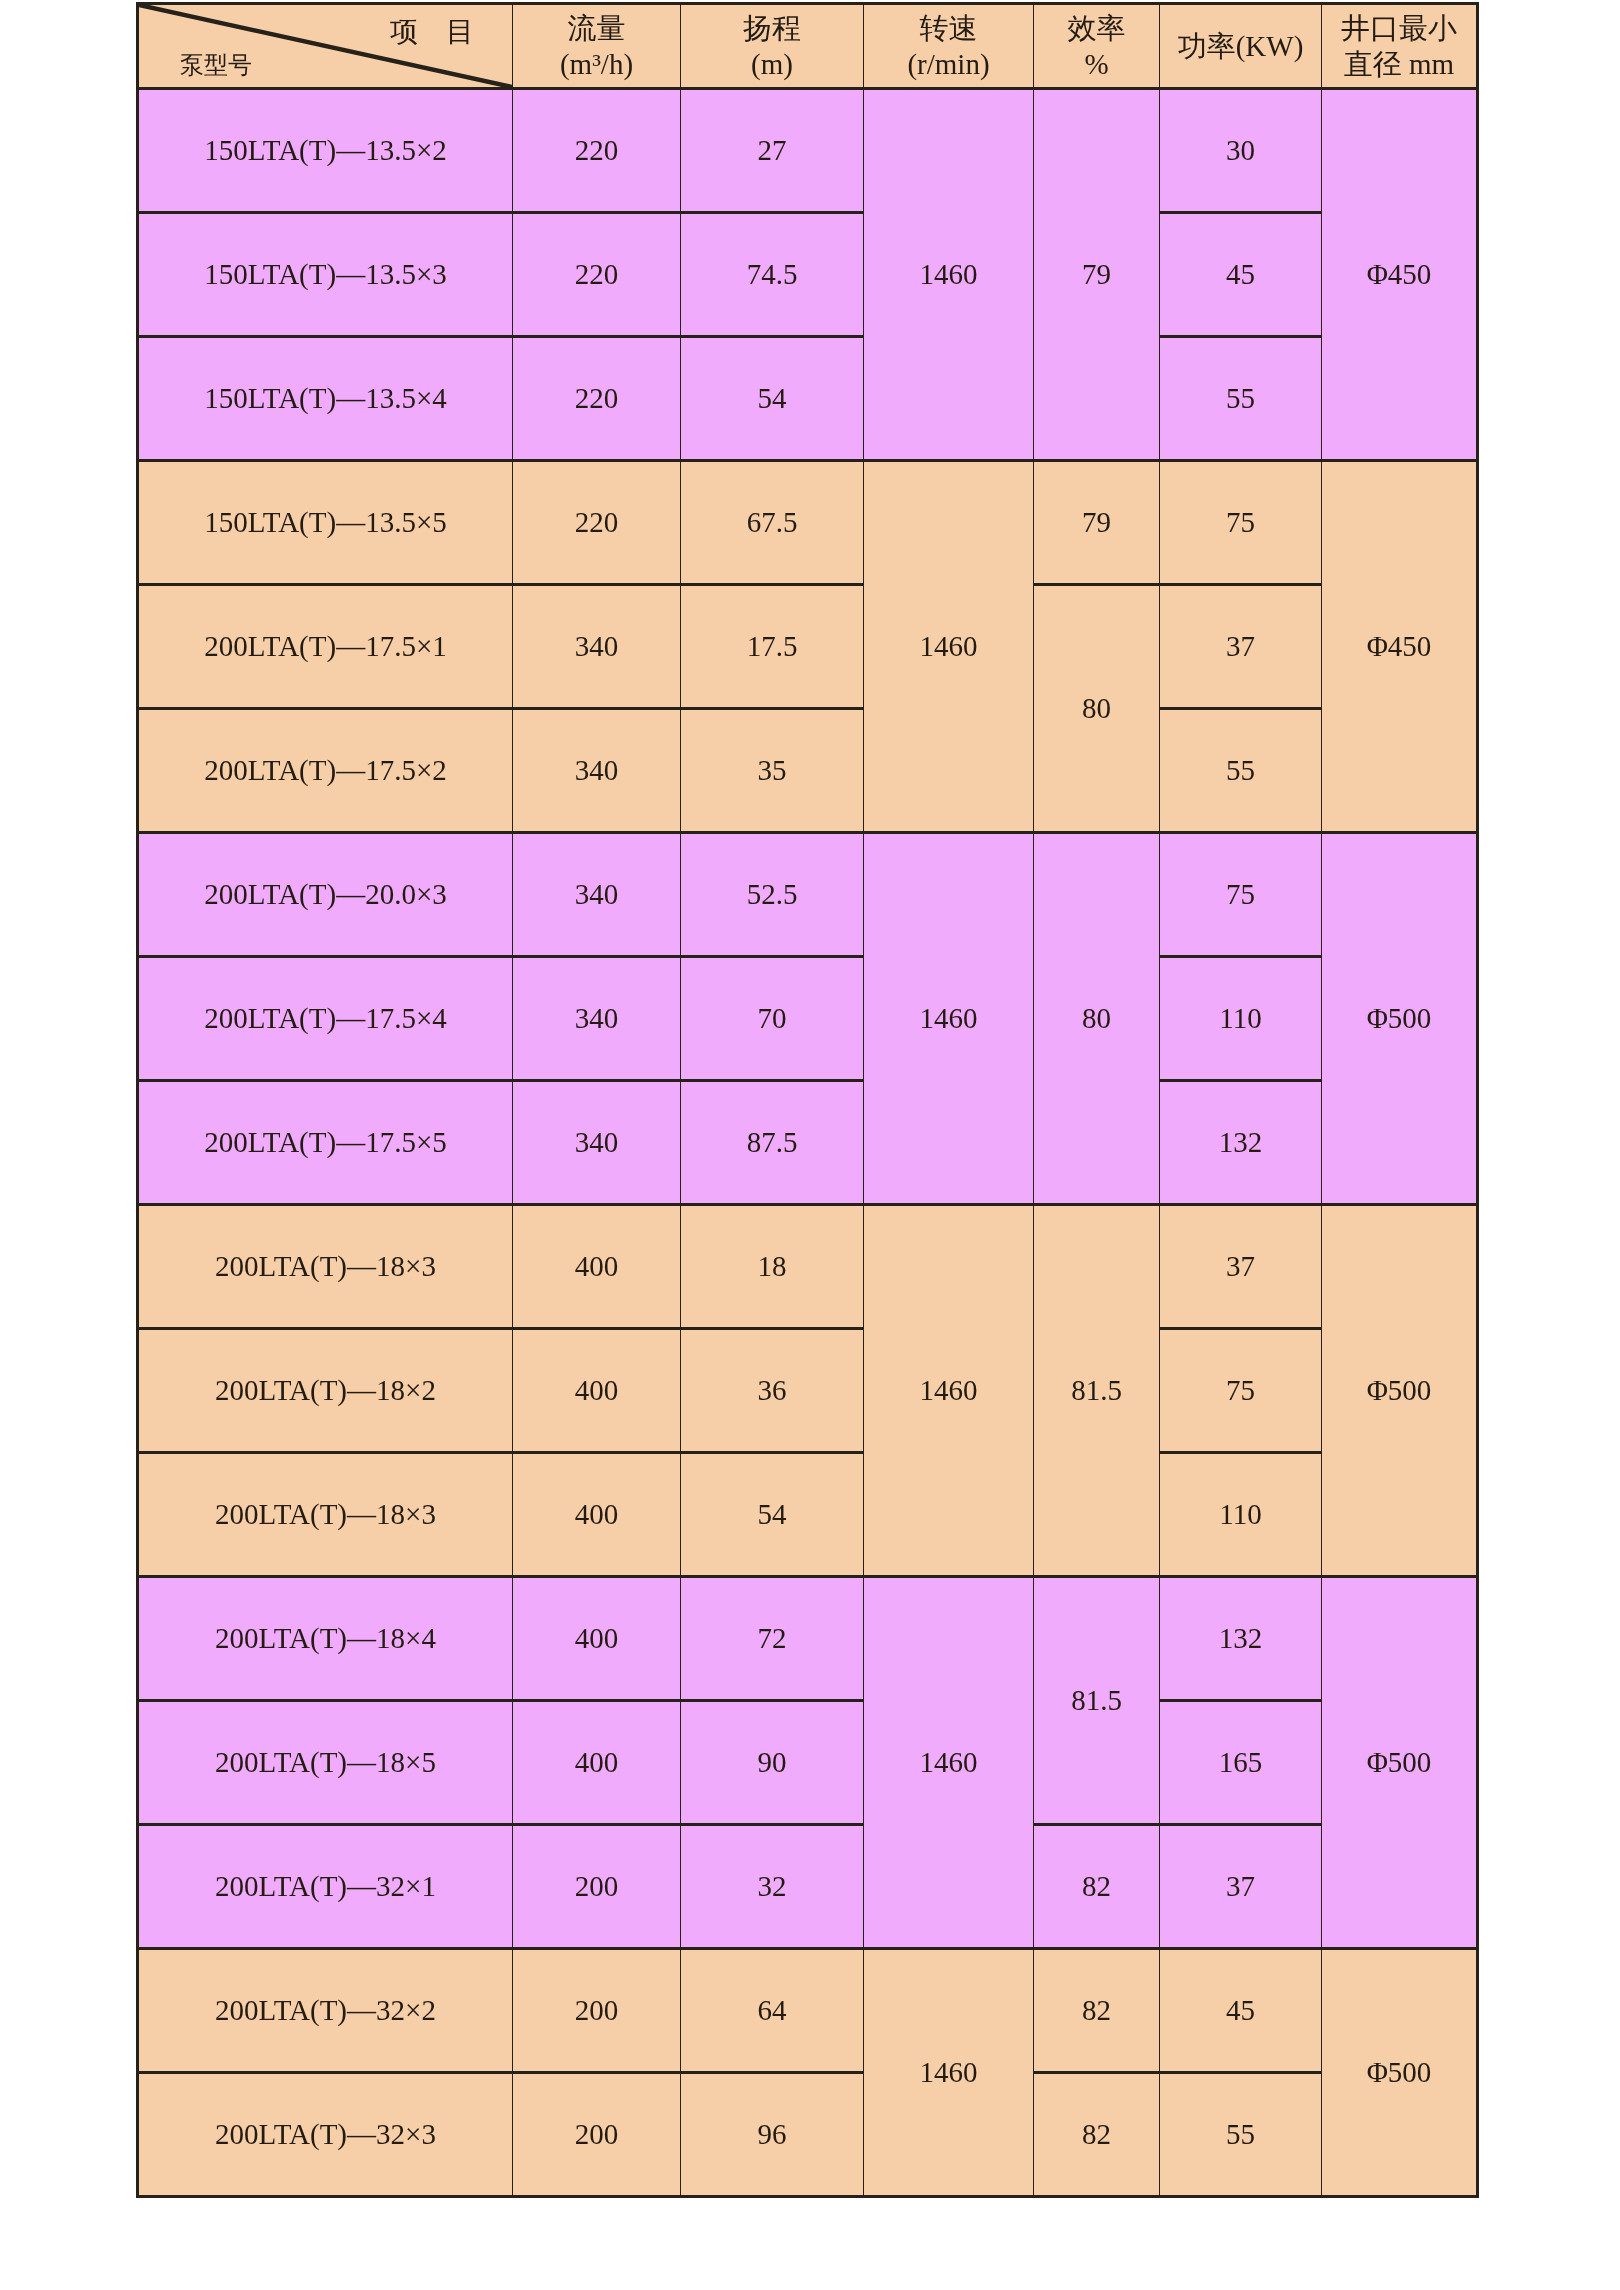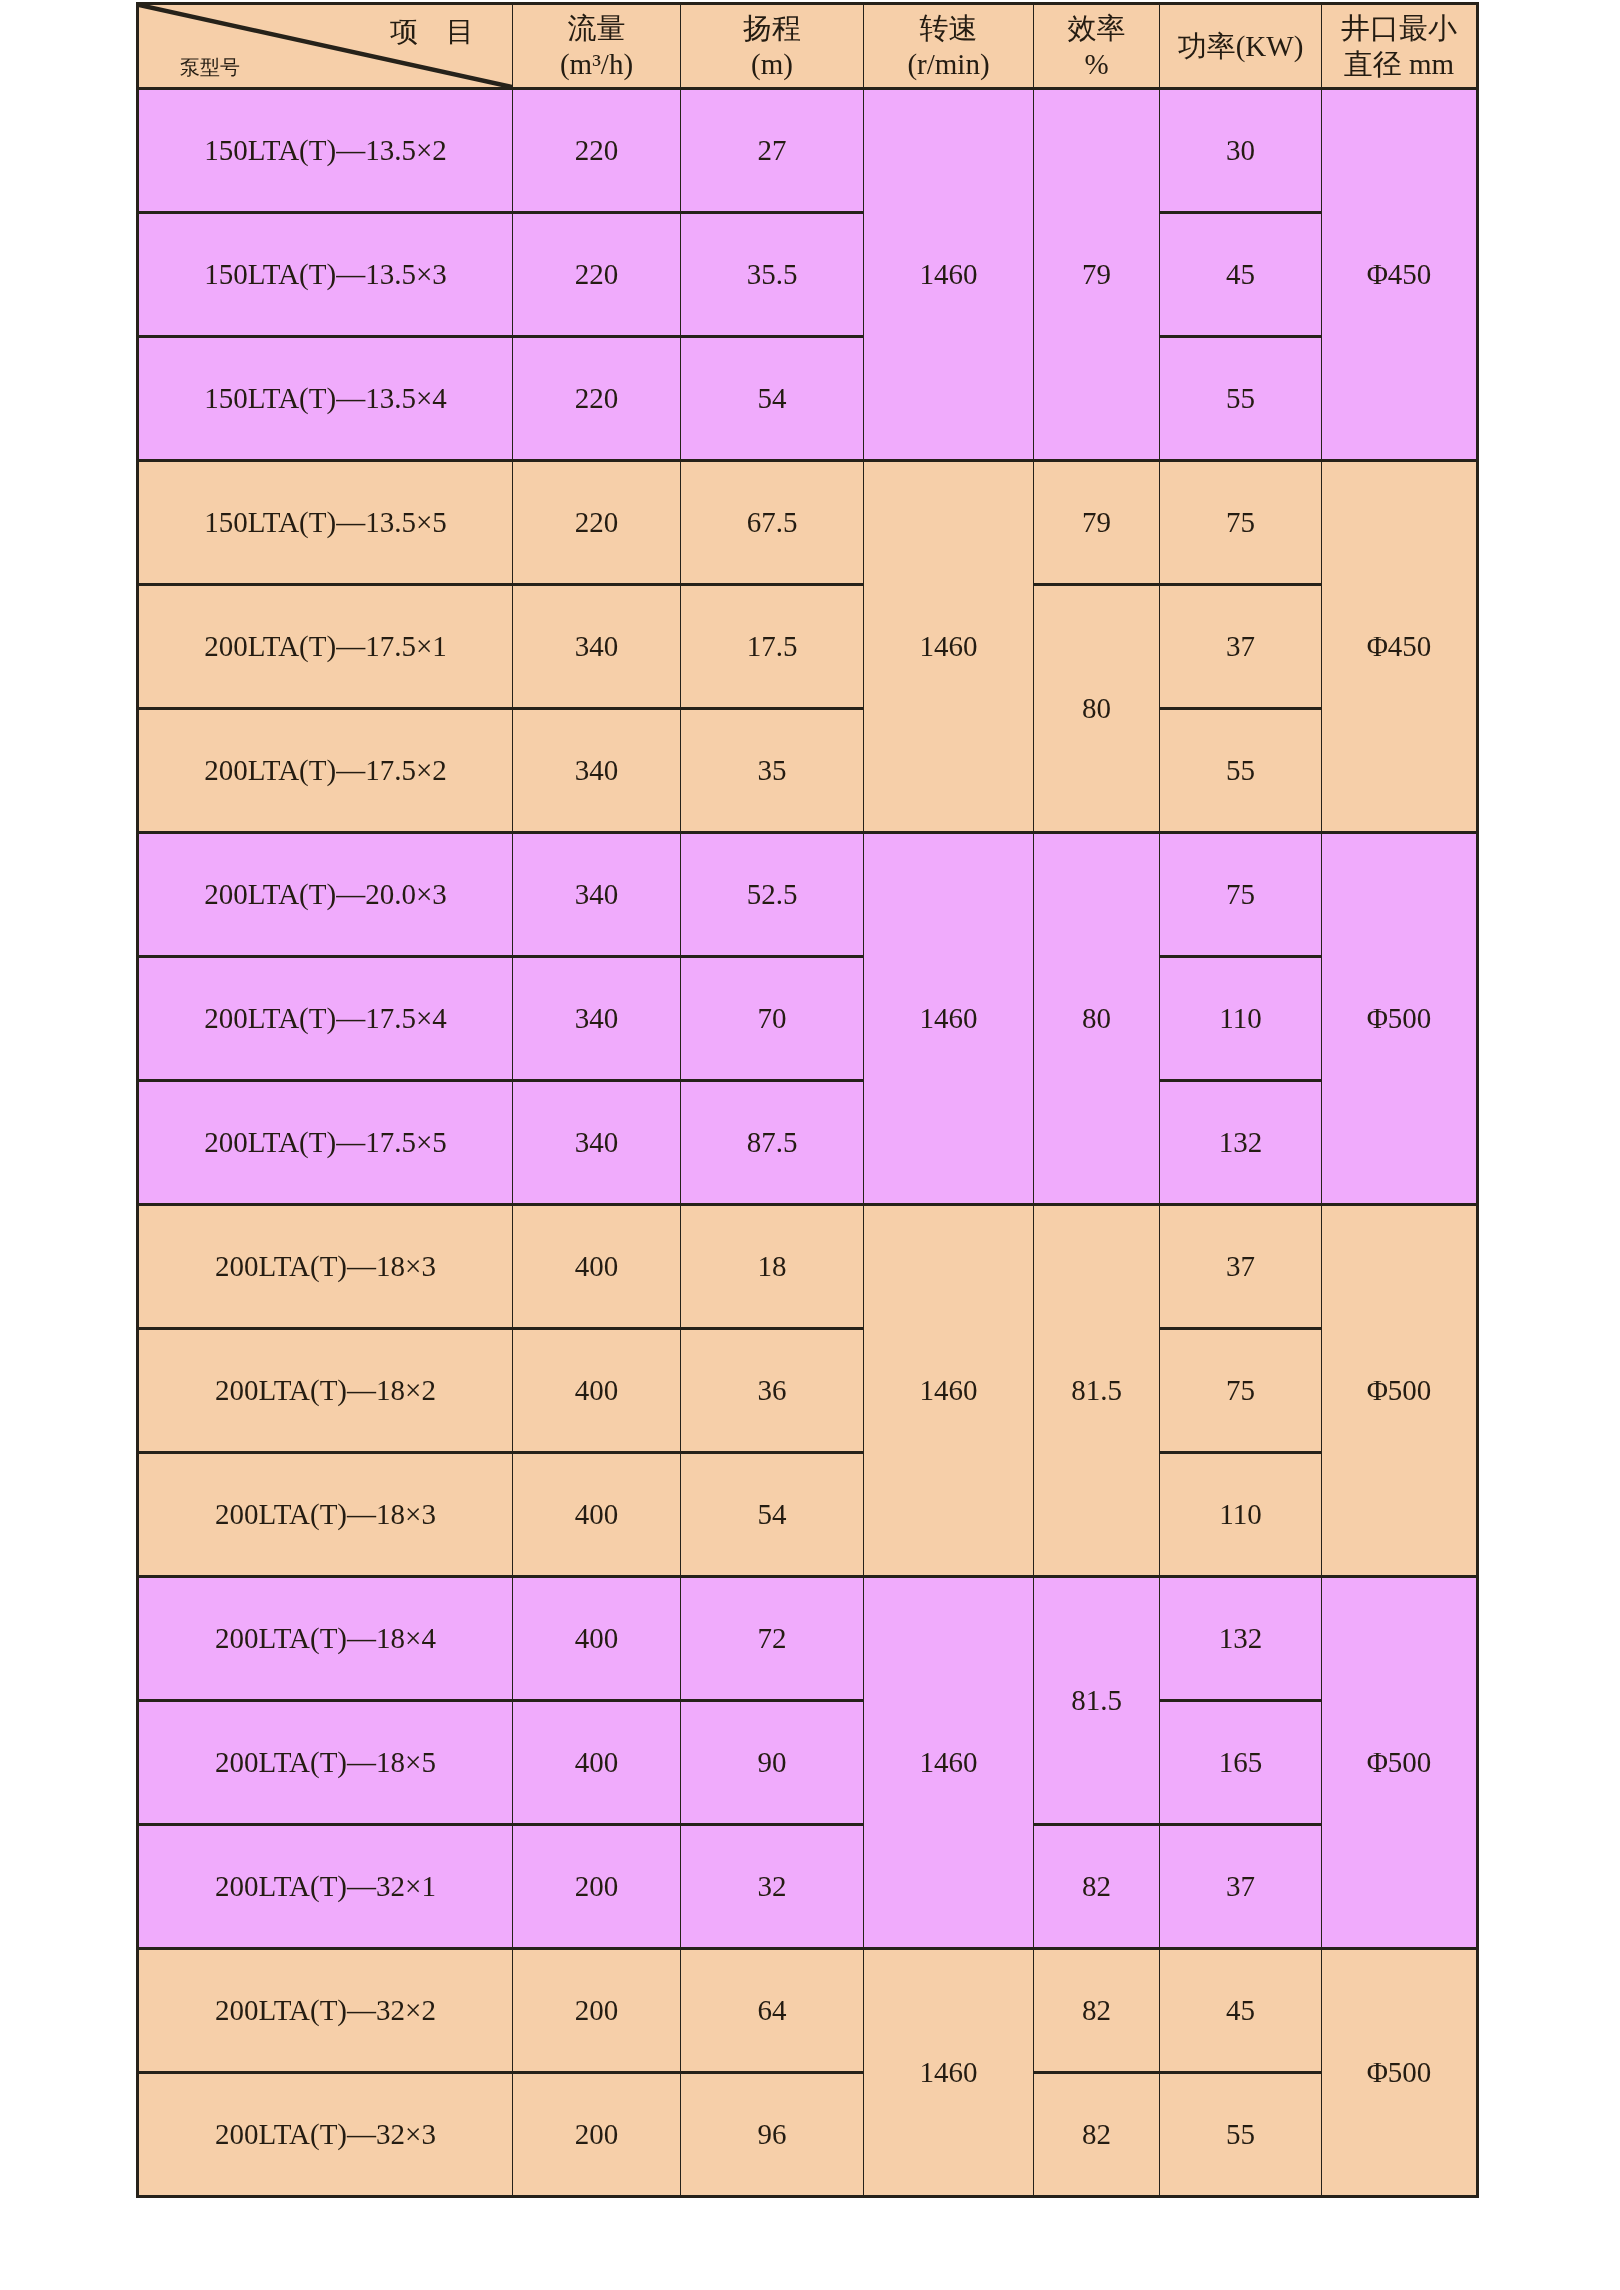--- a/index.html
+++ b/index.html
@@ -30,21 +30,21 @@
   tbody tr { height: 124px; }
 
   thead th { background: #f6cfa9; line-height: 1.25; }
   tbody tr.bg-white  td { background: #f0abfc; }
   tbody tr.bg-orange td { background: #f6cfa9; }
   tbody tr.group-start td { border-top-width: 3.6px; }
 
   th.diag { position: relative; padding: 0; text-align: right; }
   .diag-line { position: absolute; left: 0; top: 0; width: 100%; height: 100%; display: block; }
   .diag-top    { position: absolute; top: 9px;  right: 38px; font-size: 28px; }
-  .diag-bottom { position: absolute; bottom: 7.2px; left: 41px; font-size: 20px; }
+  .diag-bottom { position: absolute; bottom: 7.2px; left: 41px; font-size: 24px; }
   .hdr-line { display: block; }
 </style>
 </head>
 <body>
 
 <div class="sheet">
   <table class="pump-table">
     <colgroup>
       <col style="width:375px">
       <col style="width:168px">
@@ -94,21 +94,21 @@
           <td>220</td>
           <td>27</td>
           <td rowspan="3">1460</td>
           <td rowspan="3">79</td>
           <td>30</td>
           <td rowspan="3">Φ450</td>
         </tr>
         <tr class="bg-white">
           <td>150LTA(T)—13.5×3</td>
           <td>220</td>
-          <td>35.5</td>
+          <td>74.5</td>
           <td>45</td>
         </tr>
         <tr class="bg-white">
           <td>150LTA(T)—13.5×4</td>
           <td>220</td>
           <td>54</td>
           <td>55</td>
         </tr>
         <tr class="bg-orange group-start">
           <td>150LTA(T)—13.5×5</td>

